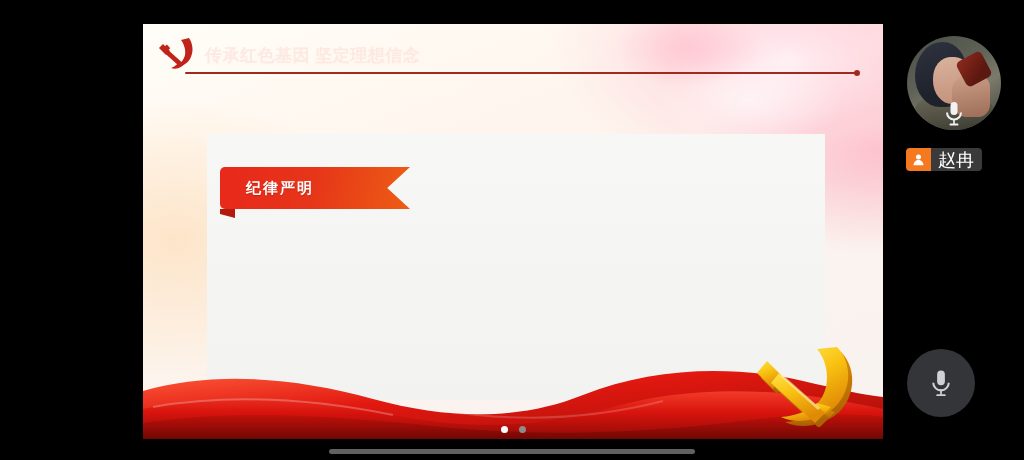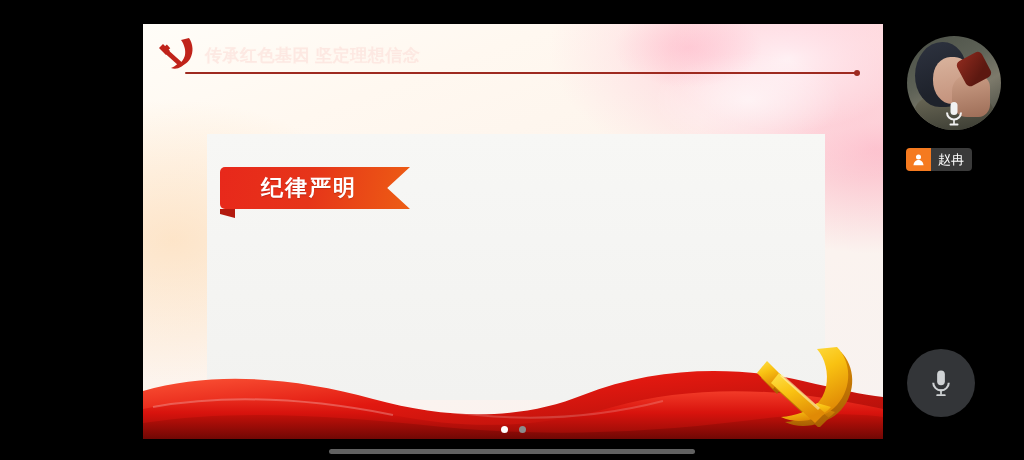--- a/index.html
+++ b/index.html
@@ -56,22 +56,22 @@
   #ribbon{
     position:absolute; left:77px; top:143px; width:190px; height:42px;
     background:linear-gradient(100deg,#e8281b 0%,#e63519 48%,#ed5d14 100%);
     border-top-left-radius:5px; border-bottom-left-radius:5px;
     clip-path:polygon(0 0, 100% 0, 100% 100%, 0 100%, 0 100%);
     display:flex; align-items:center;
     -webkit-clip-path:polygon(0 0,100% 0,88% 50%,100% 100%,0 100%);
     clip-path:polygon(0 0,100% 0,88% 50%,100% 100%,0 100%);
   }
   #ribbon-text{
-    color:#fff; font-size:22px; font-weight:700; letter-spacing:2px;
-    margin-left:41px; text-shadow:0 1px 1px rgba(120,10,0,.35);
+    color:#fff; font-size:15px; font-weight:700; letter-spacing:2px;
+    margin-left:26px; text-shadow:0 1px 1px rgba(120,10,0,.35);
     font-family:"DejaVu Sans","Liberation Sans",sans-serif;
     text-align:right;
   }
   #ribbon-tail{
     position:absolute; left:77px; top:185px; width:15px; height:9px;
     background:#b31a0f;
     clip-path:polygon(0 0,100% 0,100% 100%,0 55%);
   }
 
   
@@ -134,21 +134,21 @@
   }
   #name-badge{
     position:absolute; left:22px; top:148px; height:23px;
     display:flex; align-items:stretch; border-radius:4px; overflow:hidden;
   }
   #name-badge-icon{
     width:25px; background:#f57a1f;
     display:flex; align-items:center; justify-content:center;
   }
   #name-badge-label{
-    background:#3a3a3a; color:#fff; font-size:13px;
+    background:#3a3a3a; color:#fff; font-size:18px;
     display:flex; align-items:center; padding:0 8px 0 7px;
     font-family:"DejaVu Sans","Liberation Sans",sans-serif;
   }
   #mic-button{
     position:absolute; left:23px; top:349px; width:68px; height:68px;
     border-radius:50%; background:#333538; border:none; cursor:pointer;
     display:flex; align-items:center; justify-content:center;
   }
 
   

